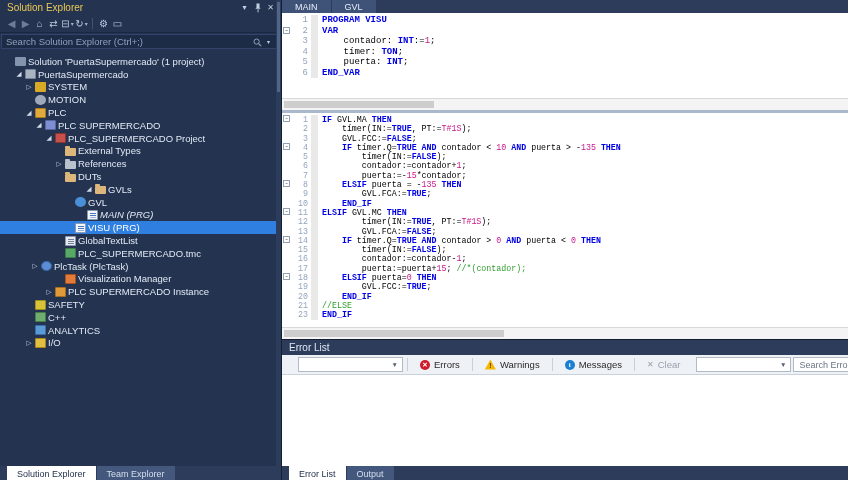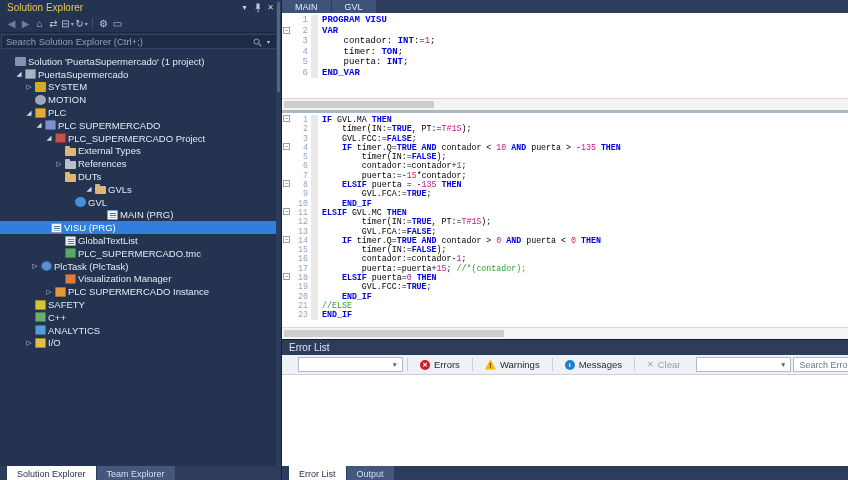--- a/index.html
+++ b/index.html
@@ -227,26 +227,26 @@
           <div class="tree-row" style="padding-left: 84px;">
             <span class="expander">◢</span>
             <span class="ticon folder"></span>
             <span class="tlabel">GVLs</span>
           </div>
           <div class="tree-row" style="padding-left: 64px;">
             <span class="expander"></span>
             <span class="ticon gvl"></span>
             <span class="tlabel">GVL</span>
           </div>
-          <div class="tree-row" style="padding-left: 96px;">
+          <div class="tree-row" style="padding-left: 76px; font-style: italic;">
             <span class="expander"></span>
             <span class="ticon pou"></span>
             <span class="tlabel">MAIN (PRG)</span>
           </div>
-          <div class="tree-row selected" style="padding-left: 40px;">
+          <div class="tree-row selected" style="padding-left: 64px;">
             <span class="expander"></span>
             <span class="ticon pou"></span>
             <span class="tlabel">VISU (PRG)</span>
           </div>
           <div class="tree-row" style="padding-left: 54px;">
             <span class="expander"></span>
             <span class="ticon textlist"></span>
             <span class="tlabel">GlobalTextList</span>
           </div>
           <div class="tree-row" style="padding-left: 54px;">

